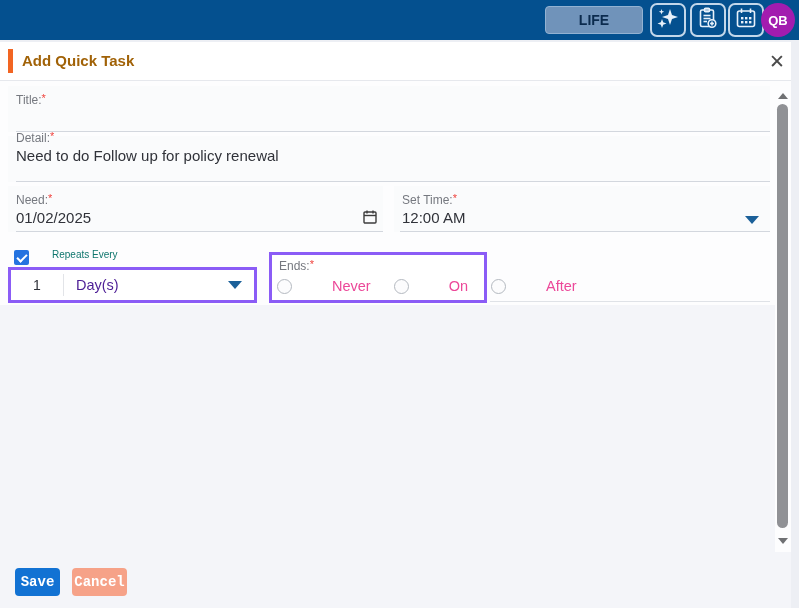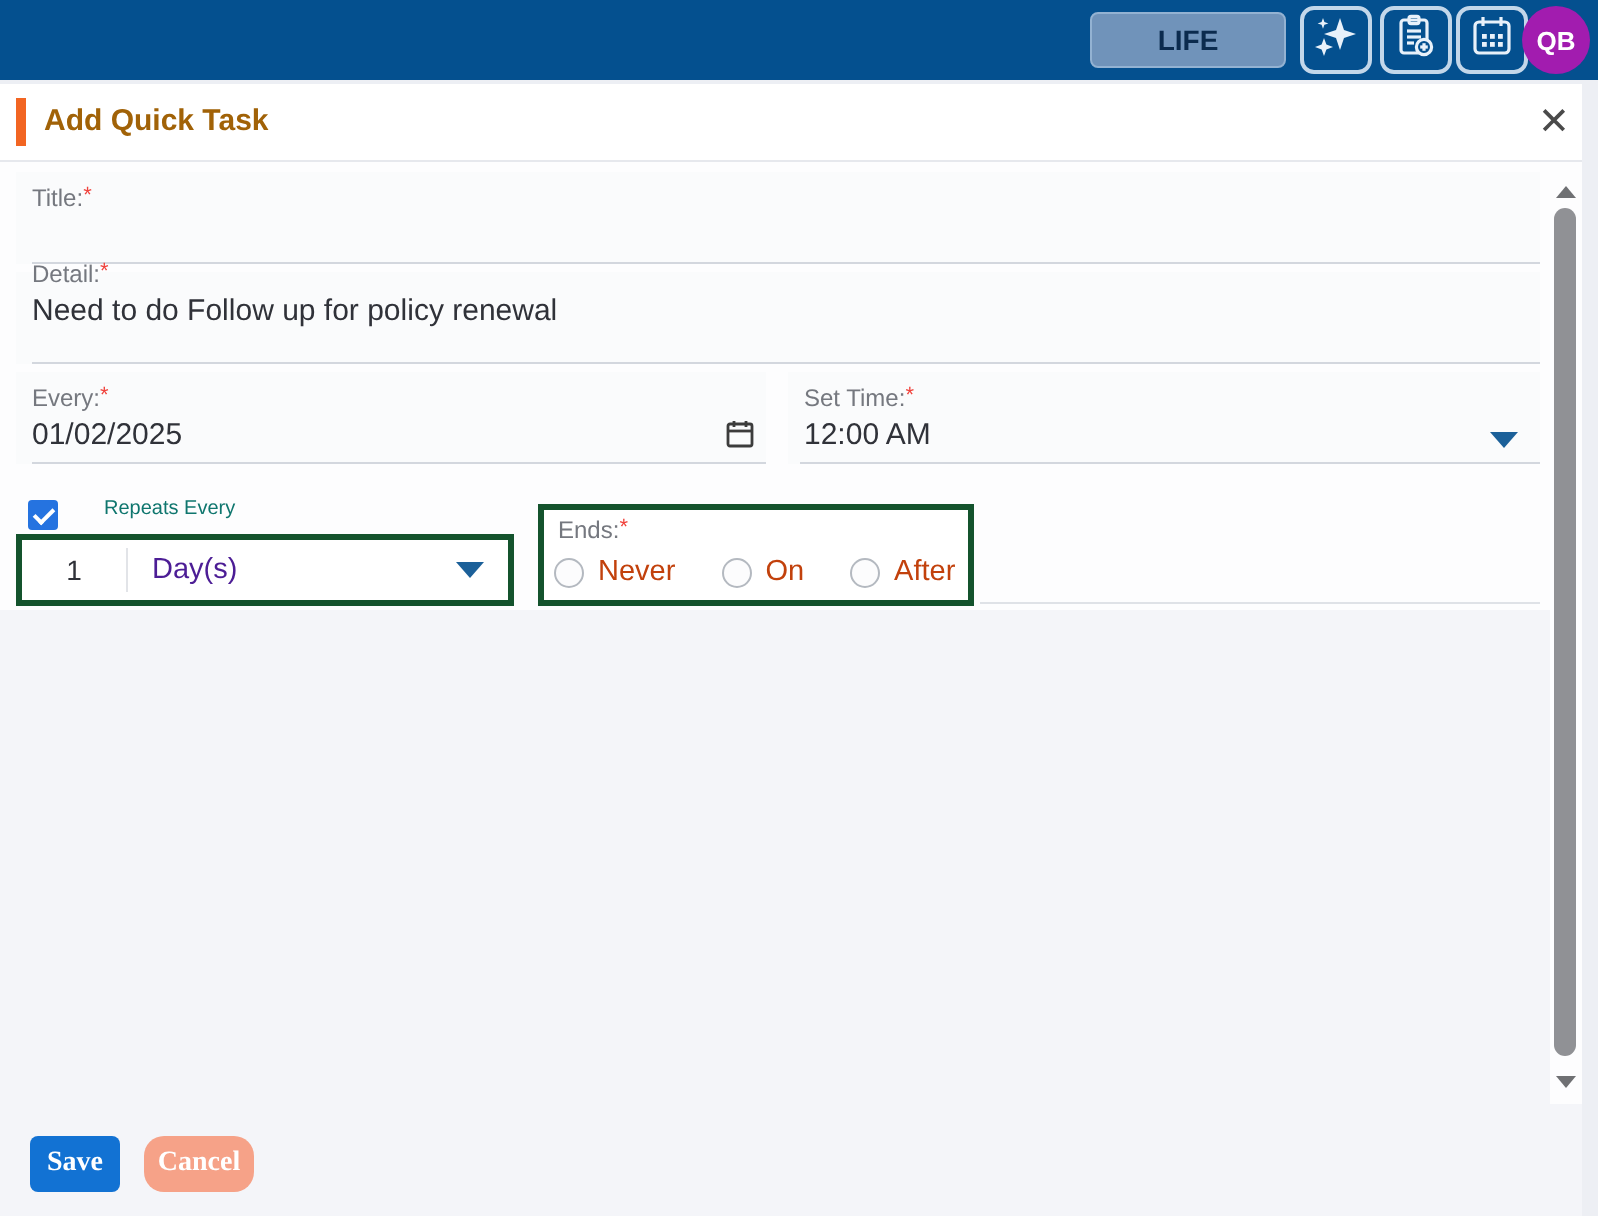--- a/index.html
+++ b/index.html
@@ -56,46 +56,46 @@
     position:absolute; left:14px; top:208px; width:15px; height:15px;
     background:#2573e0; border-radius:2px; cursor:pointer;
   }
   .checkbox::after {
     content:""; position:absolute; left:4.5px; top:1.5px; width:4px; height:8px;
     border:solid #fff; border-width:0 2px 2px 0; transform:rotate(45deg);
   }
   .checkbox-label { position:absolute; left:52px; top:207px; font-size:10px; color:#0f766e; cursor:pointer; }
 
   
-  .hl-box { position:absolute; border:3px solid #14532d; background:#fff; }
+  .hl-box { position:absolute; border:3px solid #8b5cf6; background:#fff; }
   .hl-1 { left:8px;  top:225px; width:249px; height:36px; display:flex; align-items:center; }
   .hl-2 { left:269px; top:210px; width:218px; height:51px; }
 
   .num-cell { width:52px; text-align:center; font-size:14px; color:#303239; cursor:text; }
   .v-div { width:1px; height:22px; background:#e2e4e8; }
   .unit-cell { flex:1; display:flex; align-items:center; padding-left:12px; cursor:pointer; }
   .unit-text { font-size:14.5px; color:#4c1d95; }
   .unit-caret { margin-left:auto; margin-right:12px; }
 
   .ends-label { position:absolute; left:7px; top:3px; font-size:12px; color:#75787f; }
   .ends-label .req { color:#f0433d; font-size:11px; vertical-align:2px; }
   .radio-row { position:absolute; left:5px; top:23px; display:flex; align-items:center; gap:23px; }
   .radio-group { display:flex; align-items:center; gap:7px; cursor:pointer; }
   .radio { width:15px; height:15px; border:1px solid #b4b9c0; border-radius:50%; background:#fcfcfd; }
-  .radio-text { font-size:14.5px; color:#c2410c; }
+  .radio-text { font-size:14.5px; color:#ec4899;margin-left:33px; }
 
   .ends-tail-line { position:absolute; left:490px; top:259px; width:280px; height:1px; background:#dfe2e7; }
 
   
   .lower { position:absolute; left:0; top:263px; width:791px; height:303px; background:#f4f5f9; }
   .btn { position:absolute; top:526px; height:28px; border:none; border-radius:4px;
-         color:#fff; font-weight:bold; font-size:14px; font-family:Liberation Serif, serif; cursor:pointer;
+         color:#fff; font-weight:bold; font-size:14px; font-family:Liberation Mono, monospace; cursor:pointer;
          display:flex; align-items:center; justify-content:center; }
   .btn-save   { left:15px; width:45px; background:#1272d3; }
-  .btn-cancel { left:72px; width:55px; background:#f6a288;border-radius:10px; }
+  .btn-cancel { left:72px; width:55px; background:#f6a288; }
 
   
   .scrollbar { position:absolute; left:775px; top:44px; width:16px; height:466px; background:#fdfdfe; }
   .sb-thumb { position:absolute; left:2px; top:18px; width:11px; height:424px; background:#909195; border-radius:6px; cursor:grab; }
   .sb-up, .sb-down { position:absolute; left:3px; width:0; height:0;
     border-left:5px solid transparent; border-right:5px solid transparent; cursor:pointer; }
   .sb-up   { top:7px;   border-bottom:6px solid #6f7073; }
   .sb-down { top:452px; border-top:6px solid #6f7073; }
 </style>
 </head>
@@ -159,21 +159,21 @@
   <div class="bg-strip" style="left:8px; top:44px; width:762px; height:46px;"></div>
   <div class="f-label" style="left:16px; top:50px;"><span>Title:</span><span class="req">*</span></div>
   <div class="f-line" style="left:16px; top:89px; width:754px;"></div>
 
   <div class="bg-strip" style="left:8px; top:94px; width:762px; height:46px;"></div>
   <div class="f-label" style="left:16px; top:88px;"><span>Detail:</span><span class="req">*</span></div>
   <div class="f-value" style="left:16px; top:105px;">Need to do Follow up for policy renewal</div>
   <div class="f-line" style="left:16px; top:139px; width:754px;"></div>
 
   <div class="bg-strip" style="left:8px; top:144px; width:375px; height:46px;"></div>
-  <div class="f-label" style="left:16px; top:150px;"><span>Every:</span><span class="req">*</span></div>
+  <div class="f-label" style="left:16px; top:150px;"><span>Need:</span><span class="req">*</span></div>
   <div class="f-value" style="left:16px; top:167px;">01/02/2025</div>
   <span class="cal-glyph">
     <svg width="16" height="16" viewBox="0 0 16 16" fill="none" stroke="#3c3c3c" stroke-width="1.4">
       <rect x="2" y="3" width="12" height="11" rx="1"></rect>
       <line x1="5" y1="1.5" x2="5" y2="4.5"></line>
       <line x1="11" y1="1.5" x2="11" y2="4.5"></line>
       <line x1="2" y1="6.5" x2="14" y2="6.5"></line>
     </svg>
   </span>
   <div class="f-line" style="left:16px; top:189px; width:367px;"></div>

